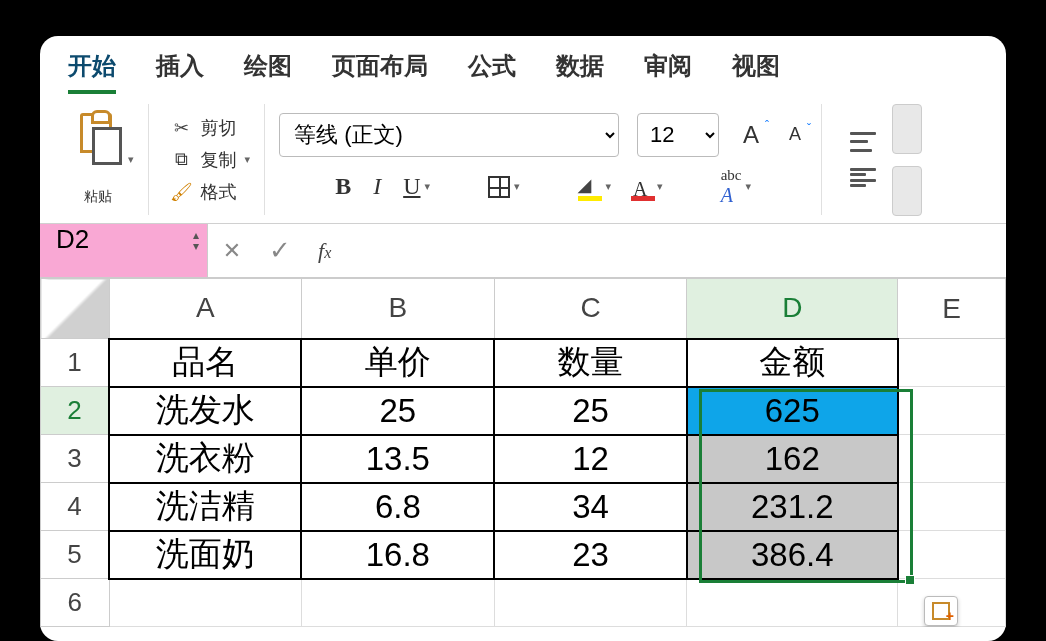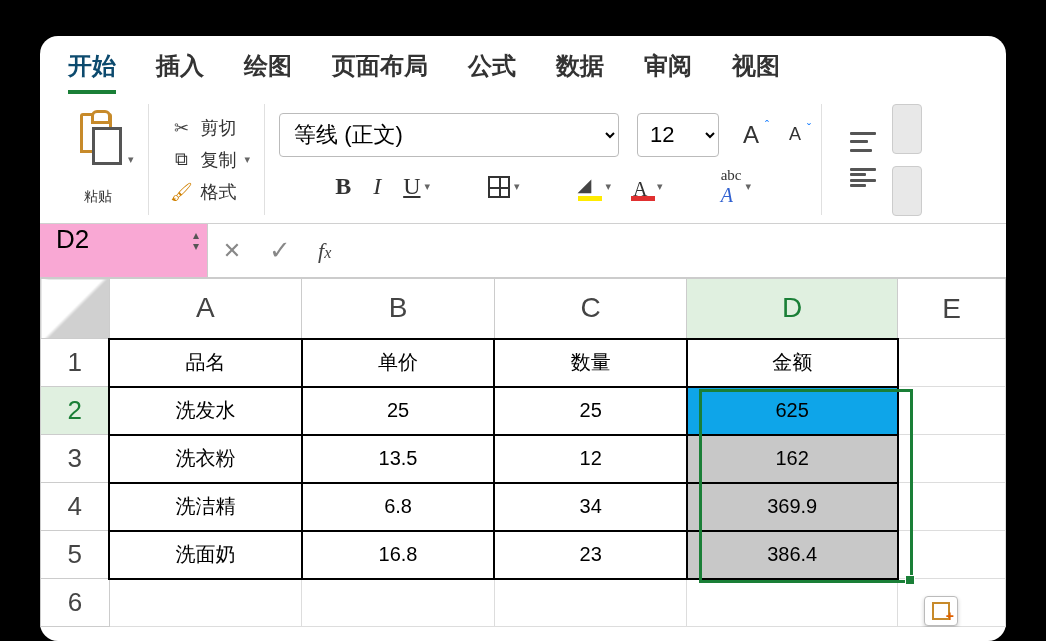--- a/index.html
+++ b/index.html
@@ -58,21 +58,21 @@
 .fx-lbl { font-size: 22px; font-style: italic; font-family: "Times New Roman", serif; color: #444; padding: 0 14px; }
 .formula-input { flex: 1; font-size: 24px; border: none; outline: none; padding: 0 8px; font-family: Menlo, Consolas, monospace; }
 
 .sheet { position: relative; overflow: hidden; }
 .grid { border-collapse: collapse; table-layout: fixed; }
 .grid th.corner { width: 70px; height: 60px; background: linear-gradient(135deg, #fff 0%, #fff 48%, #d0d0d0 52%, #d0d0d0 100%); border: 1px solid #ccc; }
 .grid th.colh { height: 60px; font-size: 28px; font-weight: 400; color: #444; border: 1px solid #ccc; background: #fff; }
 .grid th.colh.active { background: #e0f0e0; color: #1a7f37; }
 .grid th.rowh { width: 70px; font-size: 26px; font-weight: 400; color: #444; border: 1px solid #ccc; background: #fff; text-align: center; }
 .grid th.rowh.active { background: #e0f0e0; color: #1a7f37; }
-.grid td { border: 1px solid #ddd; height: 48px; font-size: 20px; text-align: center; padding: 0 8px; background: #fff; }
+.grid td { border: 1px solid #ddd; height: 48px; font-size: 33px; text-align: center; padding: 0 8px; background: #fff; }
 .grid td.datacell { border: 2px solid #000; }
 .grid td.sel { background: #c8c8c8; border: 2px solid #000; }
 .grid td.activecell { background: #0ea5e9; }
 .colA{width:196px} .colB{width:196px} .colC{width:196px} .colD{width:214px} .colE{width:110px}
 .sel-outline { position: absolute; border: 3px solid #1a7f37; pointer-events: none; }
 .fill-handle { position: absolute; width: 10px; height: 10px; background: #1a7f37; border: 1px solid #fff; right: -5px; bottom: -5px; cursor: crosshair; }
 .paste-opts { position: absolute; width: 34px; height: 30px; border: 1px solid #bbb; border-radius: 4px; display: flex; align-items: center; justify-content: center; background: #fff; box-shadow: 0 2px 4px rgba(0,0,0,0.2); }
 .paste-opts-ico { width: 18px; height: 18px; border: 2px solid #c78a2a; position: relative; }
 .paste-opts-ico:after { content: "+"; position: absolute; right: -6px; bottom: -6px; font-size: 14px; color: #e06000; font-weight: bold; }
 </style>
@@ -238,21 +238,21 @@
         <td class="datacell">13.5</td>
         <td class="datacell">12</td>
         <td class="datacell sel">162</td>
         <td></td>
       </tr>
       <tr>
         <th class="rowh">4</th>
         <td class="datacell">洗洁精</td>
         <td class="datacell">6.8</td>
         <td class="datacell">34</td>
-        <td class="datacell sel">369.9</td>
+        <td class="datacell sel">231.2</td>
         <td></td>
       </tr>
       <tr>
         <th class="rowh">5</th>
         <td class="datacell">洗面奶</td>
         <td class="datacell">16.8</td>
         <td class="datacell">23</td>
         <td class="datacell sel">386.4</td>
         <td></td>
       </tr>

